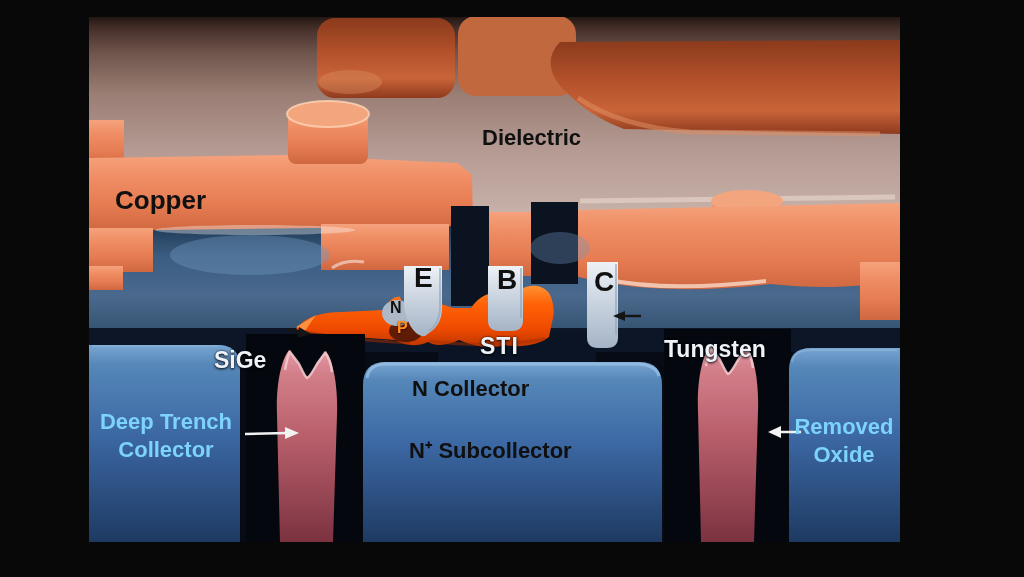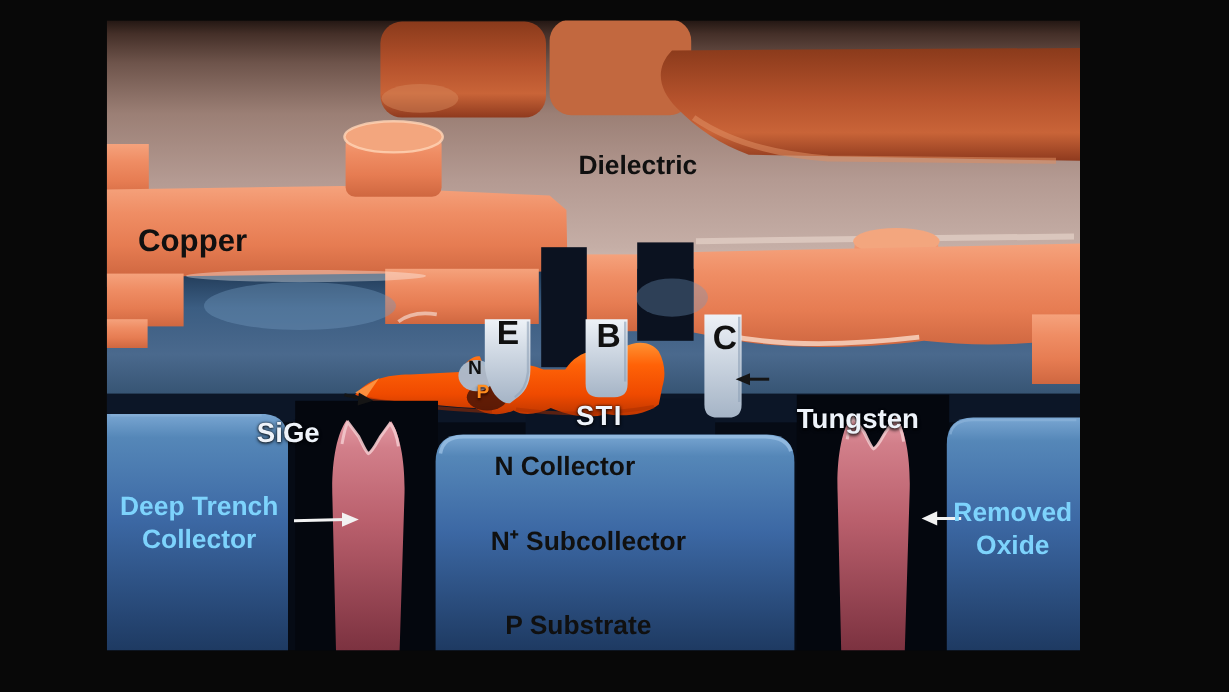--- a/index.html
+++ b/index.html
@@ -180,21 +180,20 @@
 
 <div class="label" style="left:390px;top:300px;font-size:16px;">N</div>
 <div class="label label--orange" style="left:397px;top:320px;font-size:16px;">P</div>
 
 <div class="label label--light" style="left:214px;top:306px;font-size:23px;margin-top:43px;">SiGe</div>
 <div class="label label--light" style="left:664px;top:299px;font-size:23px;margin-top:39px;">Tungsten</div>
 <div class="label label--light" style="left:480px;top:335px;font-size:23px;letter-spacing:1px;">STI</div>
 
 <div class="label" style="left:412px;top:378px;font-size:22px;">N Collector</div>
 <div class="label" style="left:409px;top:440px;font-size:22px;text-align:center;">N⁺ Subcollector</div>
-<div class="label" style="left:421px;top:510px;font-size:22px;">P Substrate</div>
 
 <div class="label-block" style="left:88px;top:408px;width:156px;font-size:22px;">
   <div>Deep Trench</div>
   <div>Collector</div>
 </div>
 
 <div class="label-block" style="left:786px;top:413px;width:116px;font-size:22px;">
   <div>Removed</div>
   <div>Oxide</div>
 </div>

